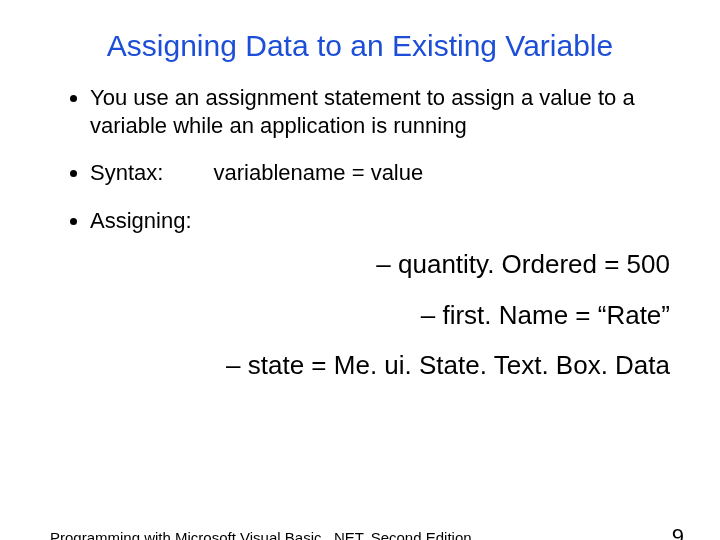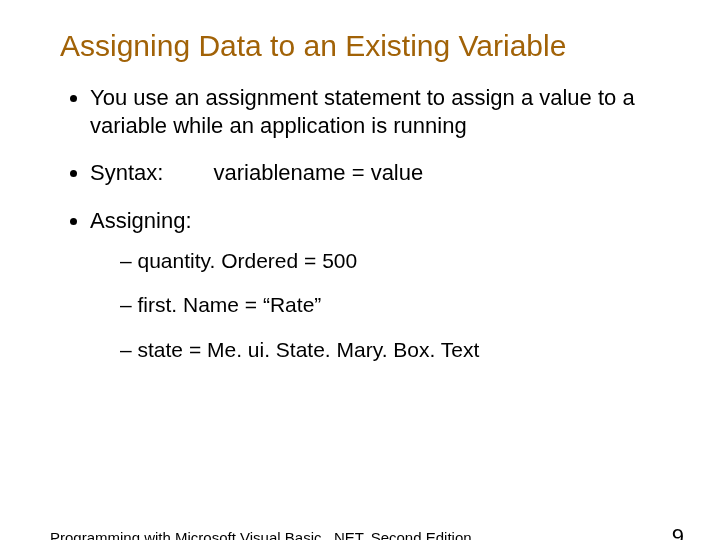--- a/index.html
+++ b/index.html
@@ -12,42 +12,43 @@
     color: #000000;
     overflow: hidden;
   }
   .slide {
     position: relative;
     width: 720px;
     height: 540px;
     box-sizing: border-box;
   }
   .title {
-    color: #a16207;
+    color: #1d4ed8;
     font-size: 30px;
-    text-align: left;
+    text-align: center;
     margin: 28px 60px 20px 60px;
     line-height: 1.2;
     font-weight: normal;
   }
   ul.level1 {
     list-style-type: disc;
     font-size: 22px;
     margin: 0 50px 0 70px;
     padding: 0 0 0 20px;
   }
   ul.level1 > li {
     margin-bottom: 20px;
     line-height: 1.25;
   }
   ul.level2 {
     list-style: none;
-    font-size: 21px;
+    font-size: 26px;
     margin: 14px 0 0 30px;
     padding: 0;
+    text-align: right;
   }
   ul.level2 > li {
     margin-bottom: 18px;
     line-height: 1.25;
   }
   ul.level2 > li::before {
     content: "–  ";
   }
   .italic {
     margin-left: 44px;
@@ -75,21 +76,21 @@
   <ul class="level1">
     <li>You use an assignment statement to assign a value to a variable while an application is running</li>
     <li>
       <span>Syntax: </span><span class="italic">variablename = value</span>
     </li>
     <li>
       <span>Assigning:</span>
       <ul class="level2">
         <li>quantity. Ordered = 500</li>
         <li>first. Name = “Rate”</li>
-        <li>state = Me. ui. State. Mary. Box. Text</li>
+        <li>state = Me. ui. State. Text. Box. Data</li>
       </ul>
     </li>
   </ul>
 
   <div class="footer">Programming with Microsoft Visual Basic . NET, Second Edition</div>
   <div class="page-number">9</div>
 
 </div>
 
 </body></html>

